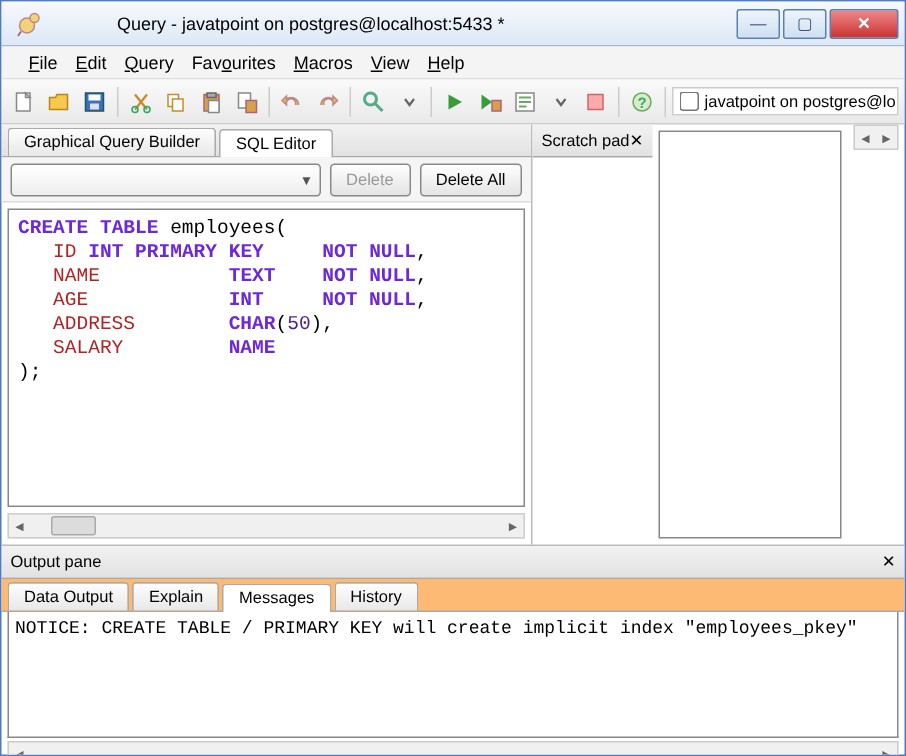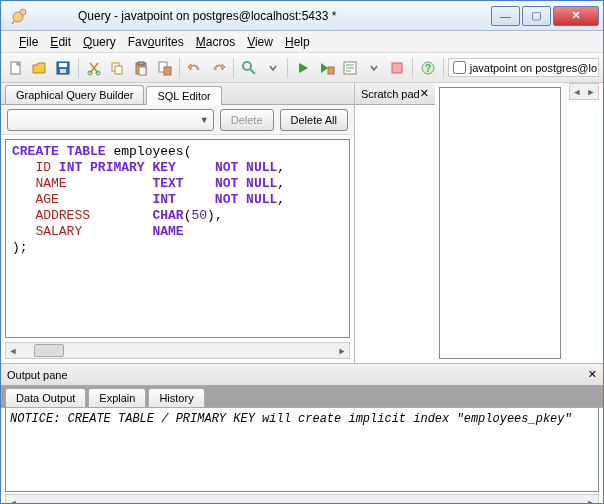--- a/index.html
+++ b/index.html
@@ -31,21 +31,21 @@
 .btn { height: 22px; padding: 0 10px; border: 1px solid #888; background: linear-gradient(#fefefe,#e4e4e4); border-radius: 3px; font-size: 11px; cursor: pointer; }
 .btn:disabled { color: #999; }
 .editor { flex: 1; margin: 4px; border: 1px solid #888; background: #fff; padding: 4px 6px; font-family: Consolas, "Courier New", monospace; font-size: 13px; overflow: auto; white-space: pre; line-height: 16px; }
 .hscroll { height: 17px; margin: 0 4px 4px 4px; background: #f0f0f0; border: 1px solid #ccc; display: flex; align-items: center; }
 .hscroll .thumb { width: 30px; height: 13px; background: #dcdcdc; border: 1px solid #aaa; margin-left: 14px; border-radius: 2px; }
 .hscroll .arr { width: 14px; height: 100%; display: flex; align-items: center; justify-content: center; color: #666; font-size: 9px; }
 .pane-title { height: 22px; background: linear-gradient(#f2f2f2,#e2e2e2); border-bottom: 1px solid #aaa; display: flex; align-items: center; padding: 0 6px; font-size: 11px; }
 .pane-title .x { margin-left: auto; cursor: pointer; font-family: Arial; }
 .scratch-body { flex: 1; margin: 4px; border: 1px solid #888; background: #fff; }
 .output-wrap { border-top: 1px solid #bbb; }
-.output-body { height: 84px; margin: 0 4px; border: 1px solid #888; border-top: none; background: #fff; padding: 4px; font-family: Consolas, "Courier New", monospace; font-size: 12px; overflow: auto; line-height: 15px; font-style: italic; }
+.output-body { height: 84px; margin: 0 4px; border: 1px solid #888; border-top: none; background: #fff; padding: 4px; font-family: Consolas, "Courier New", monospace; font-size: 12px; overflow: auto; line-height: 15px; }
 .kw-blue { color: #6d28d9; font-weight: bold; }
 .kw-red { color: #b22222; }
 .kw-num { color: #4c1d95; }
 svg { display: block; }
 </style>
 </head>
 <body>
 
 <div class="titlebar">
   <span class="app-icon">
@@ -228,23 +228,24 @@
       <span class="arr" style="margin-left:auto">►</span>
     </div>
   </div>
 </div>
 
 <div class="output-wrap">
   <div class="pane-title">
     <span>Output pane</span>
     <span class="x">✕</span>
   </div>
-  <div class="tabs" style="background:#a3a3a3">
+  <div class="tabs" style="background:#fdba74">
     <div class="tab">Data Output</div>
     <div class="tab">Explain</div>
+    <div class="tab active">Messages</div>
     <div class="tab">History</div>
   </div>
   <div class="output-body">
       <div>NOTICE:  CREATE TABLE / PRIMARY KEY will create implicit index "employees_pkey"</div>
     </div>
   <div class="hscroll" style="margin:2px 4px">
     <span class="arr">◄</span>
     <span class="arr" style="margin-left:auto">►</span>
   </div>
 </div>

